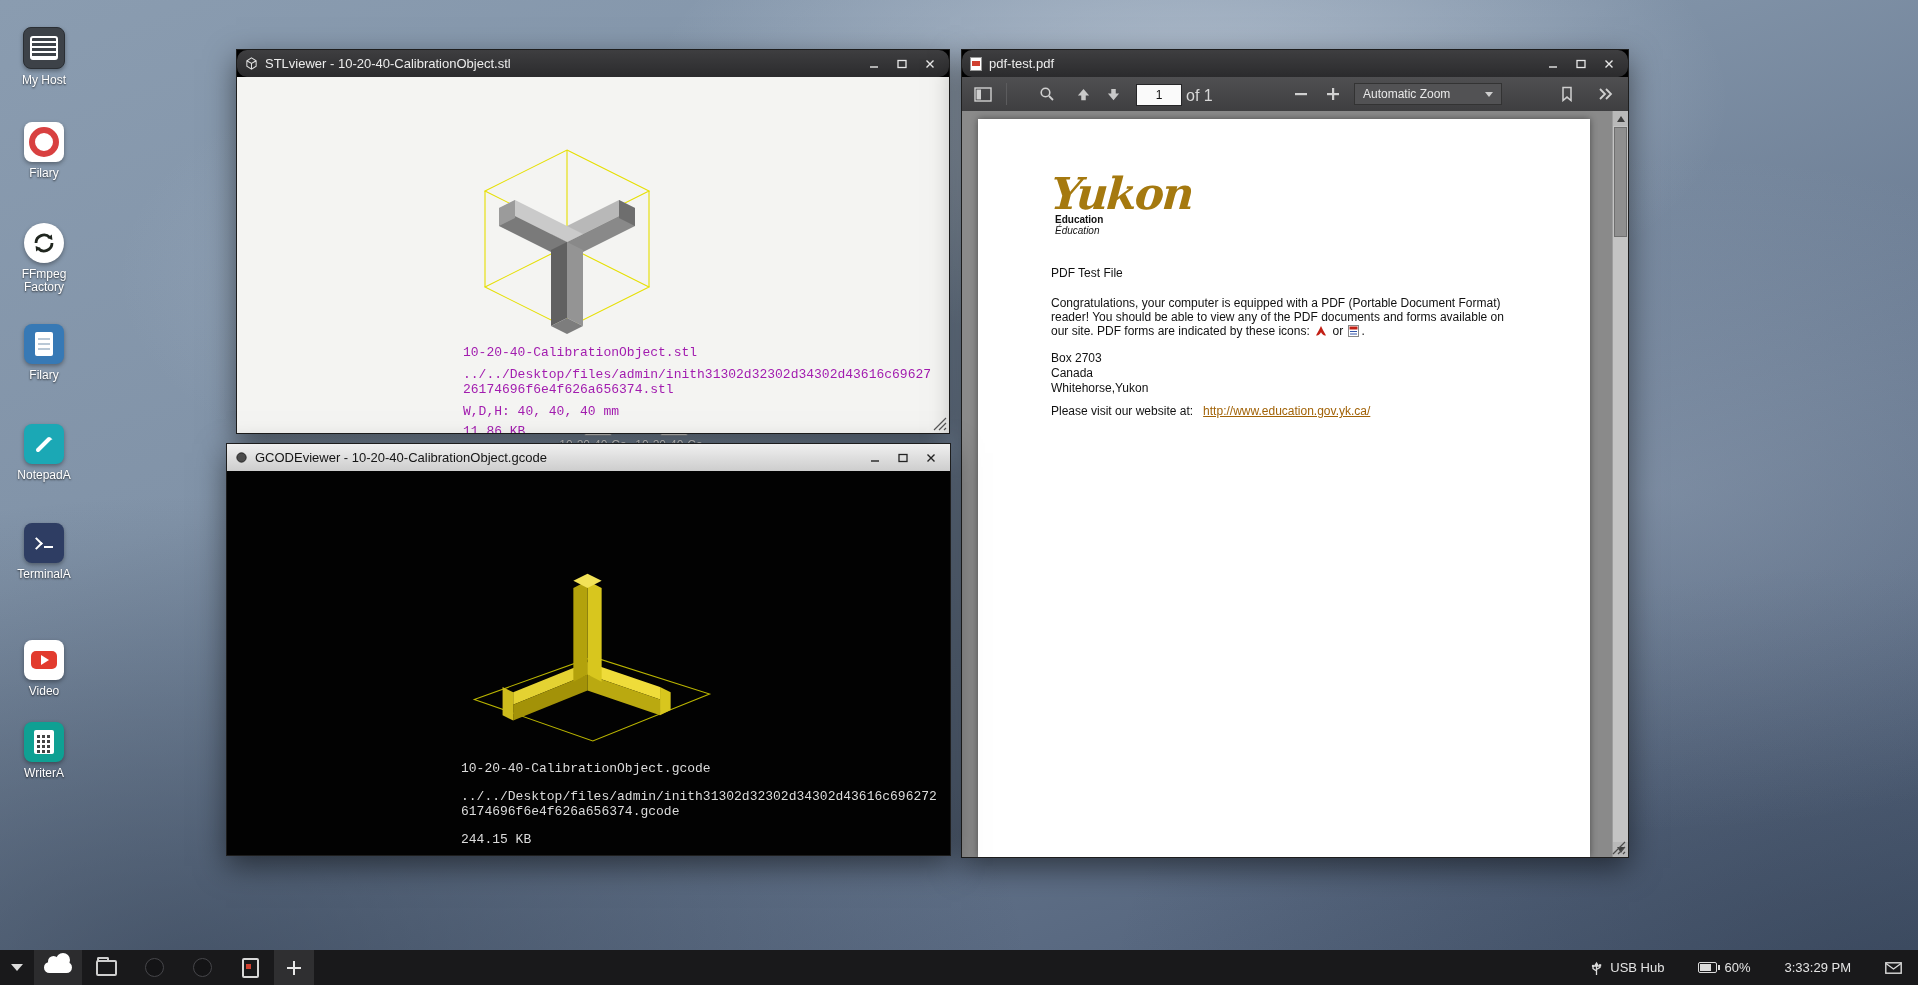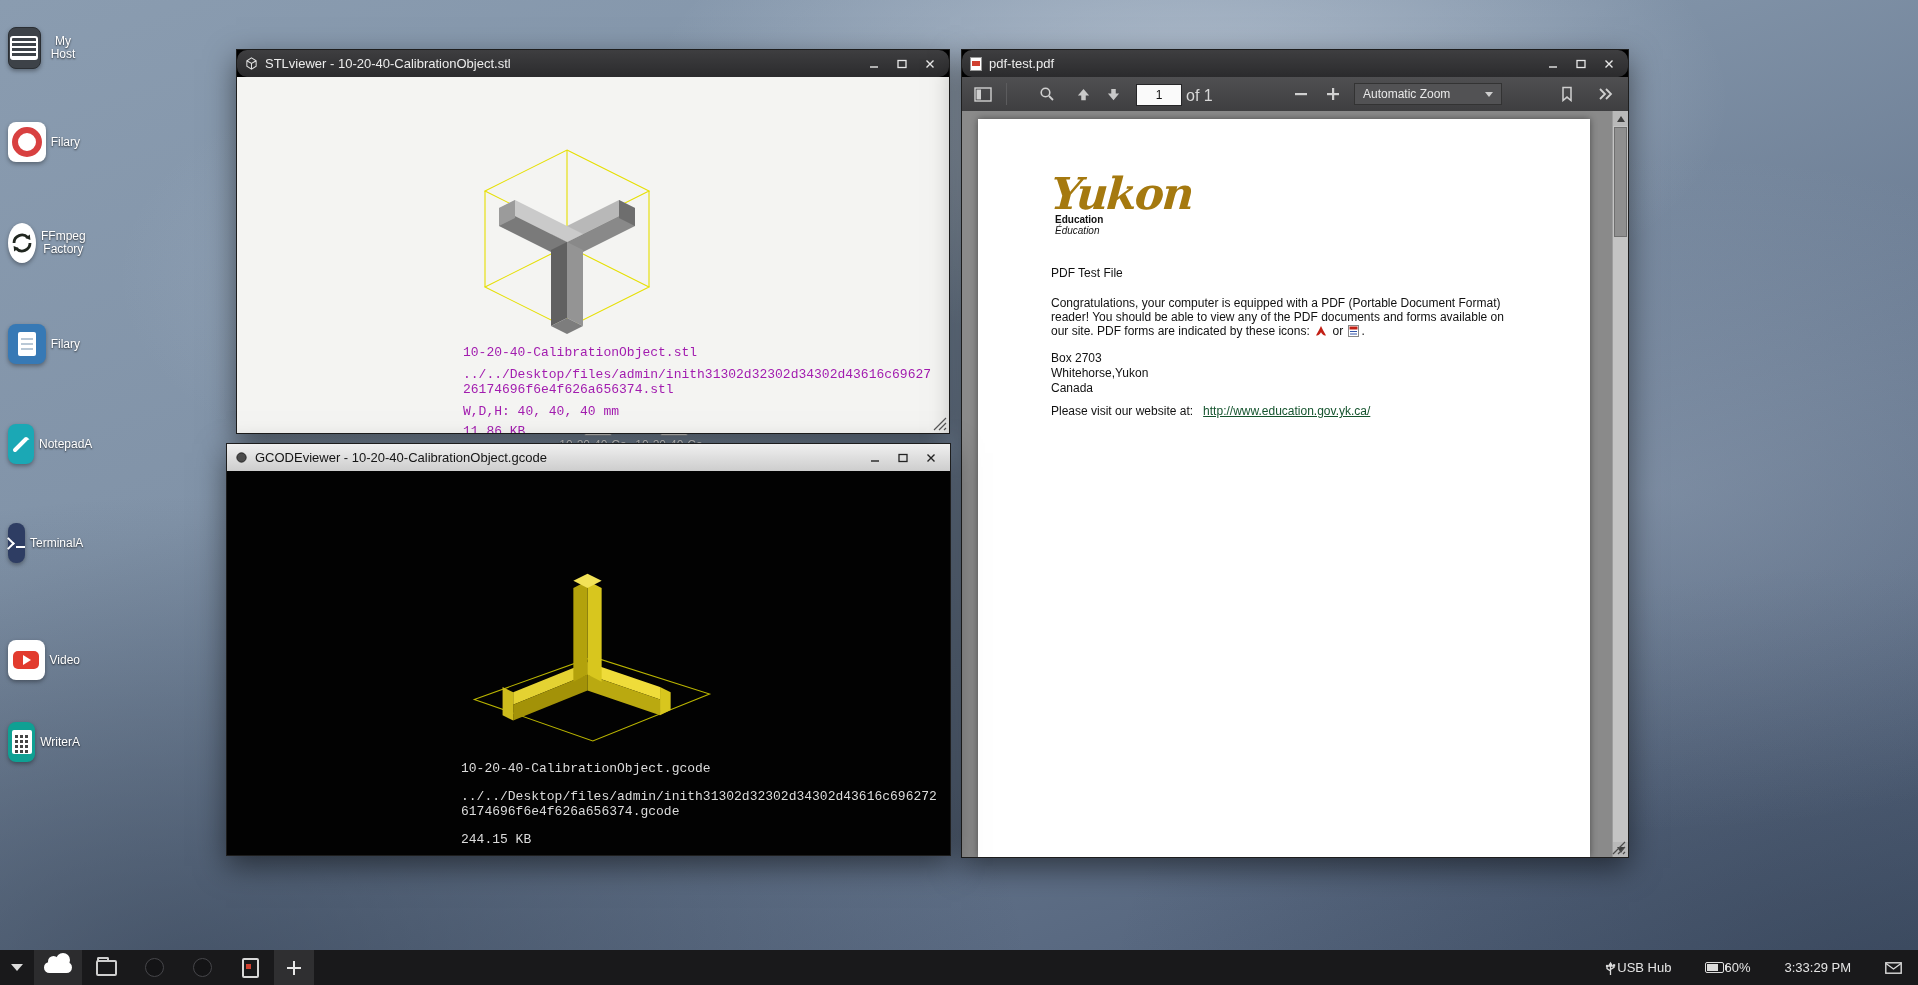--- a/index.html
+++ b/index.html
@@ -47,31 +47,31 @@
   .pdf-content{position:absolute;top:61px;left:0;right:0;bottom:0;background:#8a8a8a;overflow:hidden;}
   .pdf-page{position:absolute;left:16px;top:8px;width:612px;bottom:0;background:#fff;box-shadow:0 0 7px rgba(0,0,0,.45);color:#111;font-size:12px;}
   .logo{margin:55px 0 0 73px;}
   .logo-word{font-family:"DejaVu Serif",serif;font-weight:bold;font-style:italic;font-size:44px;line-height:40px;letter-spacing:-2px;color:#a5790f;transform:skewX(-4deg);width:140px;}
   .logo-sub{font-size:10px;line-height:11px;font-weight:bold;color:#121212;margin-left:4px;}
   .logo-sub.fr{font-weight:normal;font-style:italic;}
   .pheading{margin:30px 0 0 73px;}
   .ppara{margin:16px 0 0 73px;line-height:14px;width:520px;}
   .paddr{margin:13px 0 0 73px;line-height:15px;}
   .pweb{margin:8px 0 0 73px;}
-  .plink{color:#14532d;text-decoration:underline;cursor:pointer;}
+  .plink{color:#a16207;text-decoration:underline;cursor:pointer;}
   .inline-ico{display:inline-block;vertical-align:-2px;margin:0 2px;}
   .vscroll{position:absolute;top:0;right:0;width:15px;bottom:0;background:#c4c4c4;border-left:1px solid #9e9e9e;}
   .sbtn{position:absolute;left:0;right:0;height:15px;background:#b9b9b9;display:flex;align-items:center;justify-content:center;cursor:pointer;}
   .sbtn.up{top:0;} .sbtn.down{bottom:0;}
   .tri-up{width:0;height:0;border-left:4px solid transparent;border-right:4px solid transparent;border-bottom:6px solid #3d3d3d;}
   .tri-down{width:0;height:0;border-left:4px solid transparent;border-right:4px solid transparent;border-top:6px solid #3d3d3d;}
   .sthumb{position:absolute;left:1px;right:1px;top:16px;height:108px;background:#8f8f8f;border:1px solid #6f6f6f;cursor:grab;}
   .grip{position:absolute;right:2px;bottom:2px;cursor:nwse-resize;}
   
-  .dicon{position:absolute;left:8px;width:72px;display:flex;flex-direction:row;align-items:center;gap:5px;cursor:pointer;z-index:1;}
+  .dicon{position:absolute;left:8px;width:72px;display:flex;flex-direction:column;align-items:center;gap:5px;cursor:pointer;z-index:1;}
   .dico{width:40px;height:40px;border-radius:8px;display:flex;align-items:center;justify-content:center;box-shadow:0 2px 4px rgba(0,0,0,.35);}
   .dlabel{font-size:12px;line-height:13px;color:#fff;text-shadow:0 1px 2px rgba(0,0,0,.75);text-align:center;}
   .ico-myhost{background:#3d4248;border:1px solid #2a2e33;}
   .hostbars{width:24px;height:20px;border:2px solid #fff;border-radius:3px;background:repeating-linear-gradient(#3d4248 0 3px,#fff 3px 5px);}
   .ico-audio{background:#fff;}
   .aring{width:18px;height:18px;border:6px solid #d84040;border-radius:50%;}
   .ico-ffmpeg{background:#fff;border-radius:50%;}
   .ico-filary{background:#3779b5;}
   .fpage{width:18px;height:24px;background:#fff;border-radius:2px;padding:3px 2px;box-sizing:border-box;}
   .fpage i{display:block;height:2px;background:#b9c8d6;margin:3px 1px;}
@@ -98,21 +98,21 @@
   .cloud{position:relative;width:28px;height:11px;background:#fff;border-radius:7px;}
   .cloud::before{content:"";position:absolute;left:4px;top:-6px;width:11px;height:11px;background:#fff;border-radius:50%;}
   .cloud::after{content:"";position:absolute;left:12px;top:-9px;width:14px;height:14px;background:#fff;border-radius:50%;}
   .tfolder{width:17px;height:12px;border:2px solid #cfcfcf;border-radius:2px;position:relative;}
   .tfolder::before{content:"";position:absolute;top:-5px;left:-1px;width:8px;height:3px;border:2px solid #cfcfcf;border-bottom:none;border-radius:2px 2px 0 0;}
   .tapp{width:17px;height:17px;border-radius:50%;background:#141416;border:1.5px solid #46464a;}
   .tdoc{width:13px;height:16px;border:2px solid #d8d8d8;border-radius:2px;position:relative;}
   .tdoc::after{content:"";position:absolute;left:2px;top:4px;width:5px;height:5px;background:#d04030;}
   .plustile{background:#2f2f31;}
   .tright{margin-left:auto;display:flex;align-items:center;gap:34px;padding-right:16px;height:100%;}
-  .tray{display:flex;align-items:center;cursor:pointer;}
+  .tray{display:flex;align-items:center;gap:7px;cursor:pointer;}
   .batt{width:17px;height:9px;border:1.5px solid #dcdcdc;border-radius:2px;position:relative;}
   .batt::after{content:"";position:absolute;right:-4px;top:2px;width:2px;height:5px;background:#dcdcdc;}
   .batt i{position:absolute;left:1px;top:1px;bottom:1px;width:60%;background:#dcdcdc;display:block;}
 </style>
 </head>
 <body>
 
 <div id="screen">
 
   <div class="dicon" style="top:27px">
@@ -401,22 +401,22 @@
             <svg class="inline-ico" width="11" height="12" viewBox="0 0 11 12">
               <rect x="0.5" y="0.5" width="10" height="11" fill="#fff" stroke="#888"></rect>
               <rect x="1.5" y="1.5" width="8" height="3" fill="#c21f14"></rect>
               <rect x="2" y="6" width="7" height="1" fill="#3355aa"></rect>
               <rect x="2" y="8.5" width="7" height="1" fill="#3355aa"></rect>
             </svg><span>.</span>
           </div>
         </div>
         <div class="paddr">
           <div>Box 2703</div>
+          <div>Canada</div>
           <div>Whitehorse,Yukon</div>
-          <div>Canada</div>
         </div>
         <div class="pweb">
           <span>Please visit our website at:</span>
           <span>&nbsp;</span>
           <span class="plink">http://www.education.gov.yk.ca/</span>
         </div>
       </div>
       <div class="vscroll">
         <div class="sbtn up">
             <span class="tri-up"></span>

